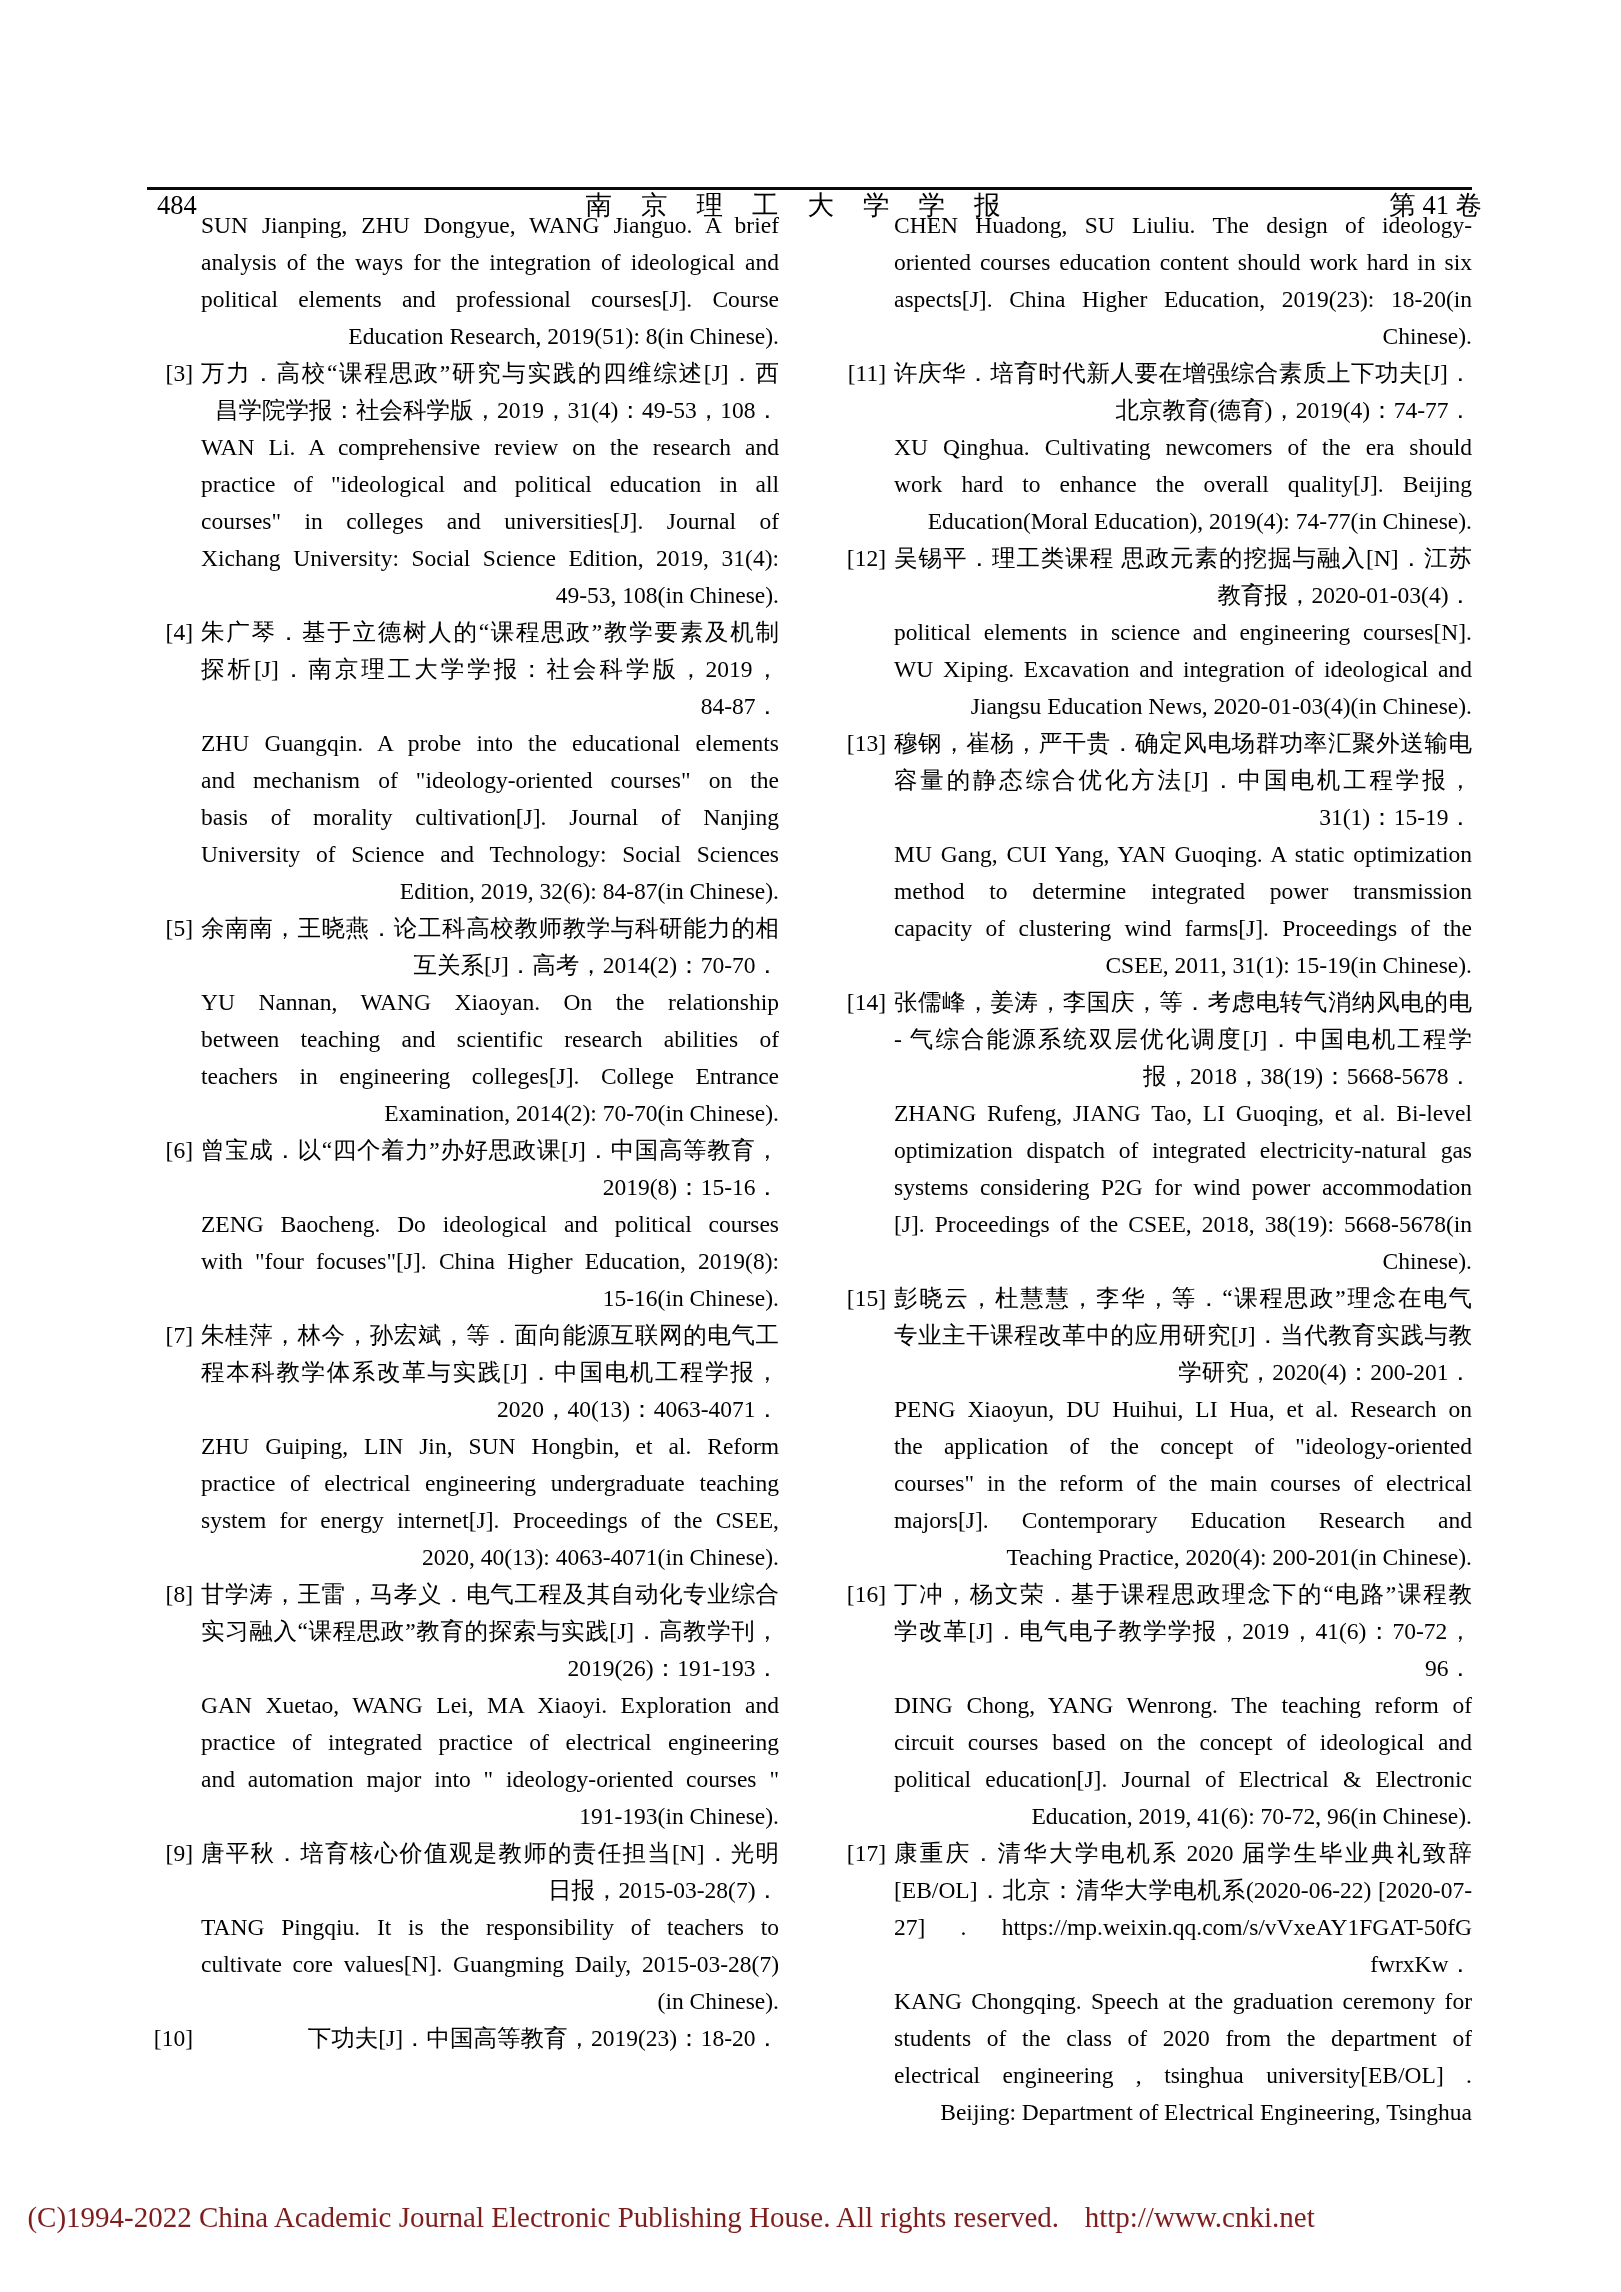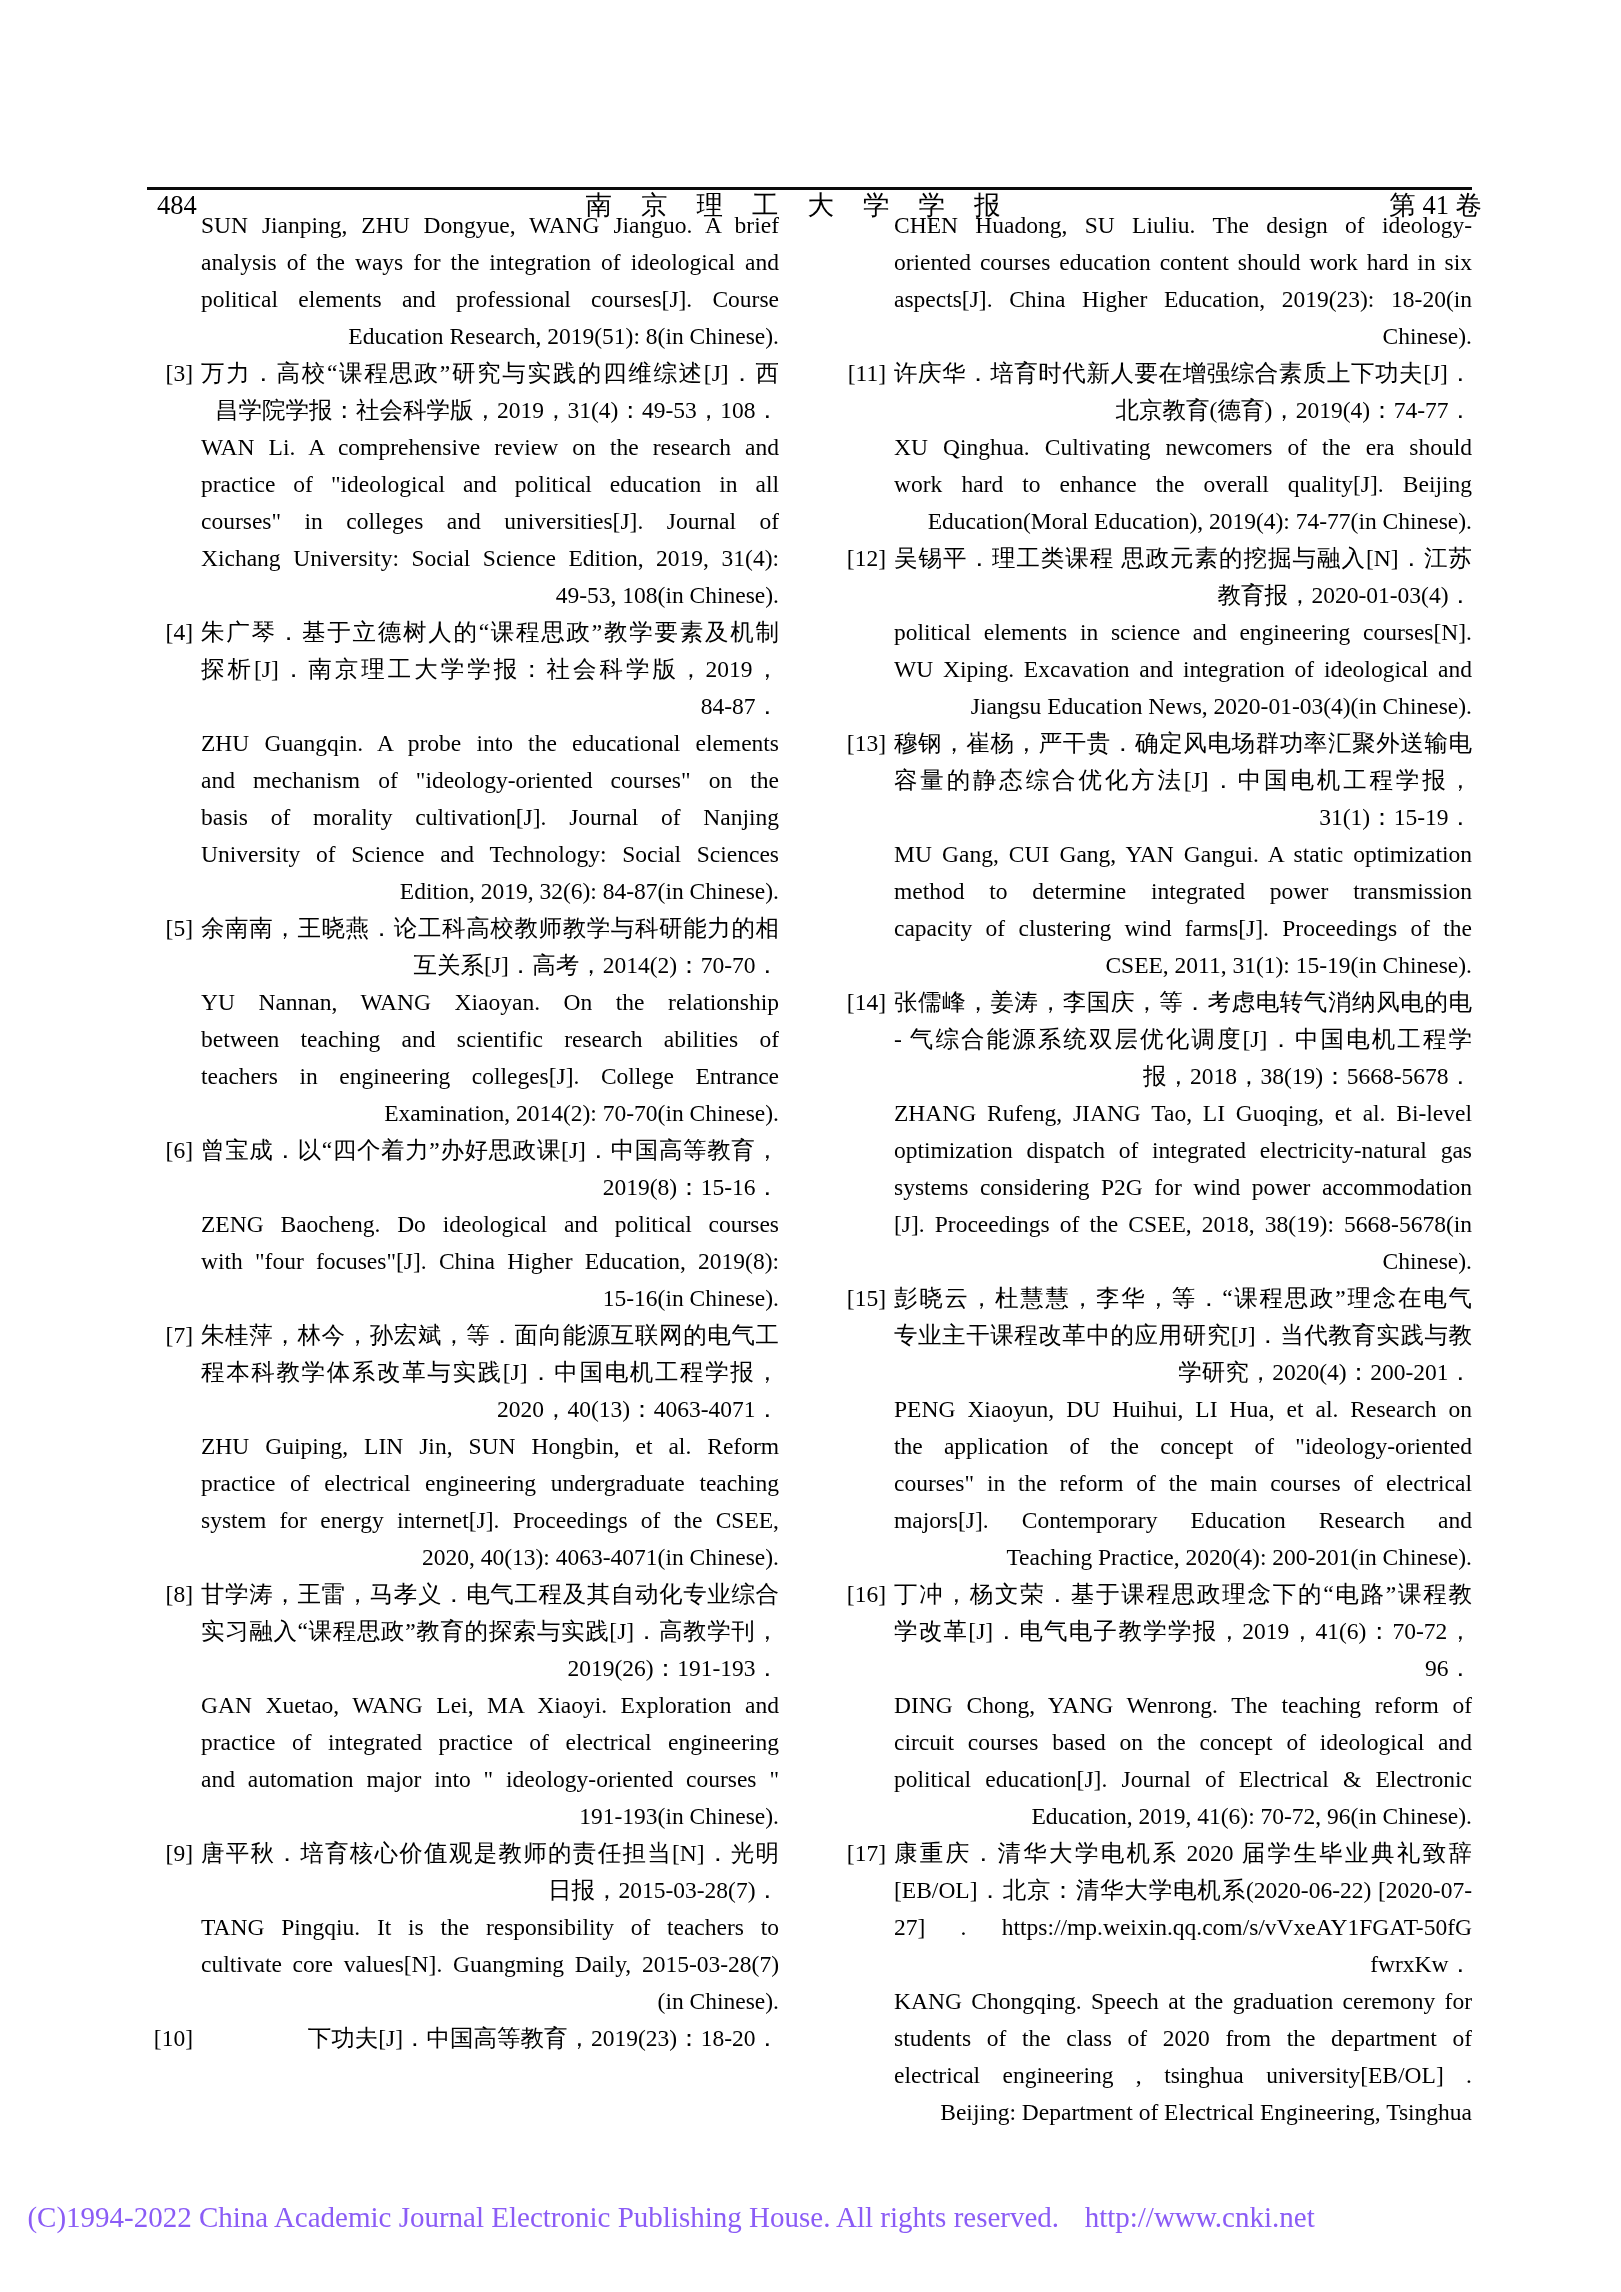--- a/index.html
+++ b/index.html
@@ -34,21 +34,21 @@
   }
   .ln{
     height:37px;line-height:37px;overflow:hidden;
     text-align:justify;white-space:normal;
   }
   .ln.j::after{content:"";display:inline-block;width:100%;height:0;vertical-align:top;}
   .ln.last{text-align:right;}
   
   .footer{
     position:absolute;left:27.4px;top:2201px;width:1568px;
-    font-size:29px;color:#8b5cf6;white-space:nowrap;
+    font-size:29px;color:#7f1d1d;white-space:nowrap;
   }
   .footer .url{margin-left:25.5px;}
 </style>
 </head>
 <body>
 
 <div class="header">
   <span>484</span>
   <span class="journal-title">南京理工大学学报</span>
   <span>第 41 卷</span>
@@ -154,21 +154,21 @@
       <div class="ln last">教育报，2020-01-03(4)．</div>
       <div class="ln j">political elements in science and engineering courses[N].</div>
       <div class="ln j">WU Xiping. Excavation and integration of ideological and</div>
       <div class="ln last">Jiangsu Education News, 2020-01-03(4)(in Chinese).</div>
     </div>
     <div class="ref">
       <span class="ref-num">[13]</span>
       <div class="ln j">穆钢，崔杨，严干贵．确定风电场群功率汇聚外送输电</div>
       <div class="ln j">容量的静态综合优化方法[J]．中国电机工程学报，2011，</div>
       <div class="ln last">31(1)：15-19．</div>
-      <div class="ln j">MU Gang, CUI Gang, YAN Gangui. A static optimization</div>
+      <div class="ln j">MU Gang, CUI Yang, YAN Guoqing. A static optimization</div>
       <div class="ln j">method to determine integrated power transmission</div>
       <div class="ln j">capacity of clustering wind farms[J]. Proceedings of the</div>
       <div class="ln last">CSEE, 2011, 31(1): 15-19(in Chinese).</div>
     </div>
     <div class="ref">
       <span class="ref-num">[14]</span>
       <div class="ln j">张儒峰，姜涛，李国庆，等．考虑电转气消纳风电的电</div>
       <div class="ln j">- 气综合能源系统双层优化调度[J]．中国电机工程学</div>
       <div class="ln last">报，2018，38(19)：5668-5678．</div>
       <div class="ln j">ZHANG Rufeng, JIANG Tao, LI Guoqing, et al. Bi-level</div>

